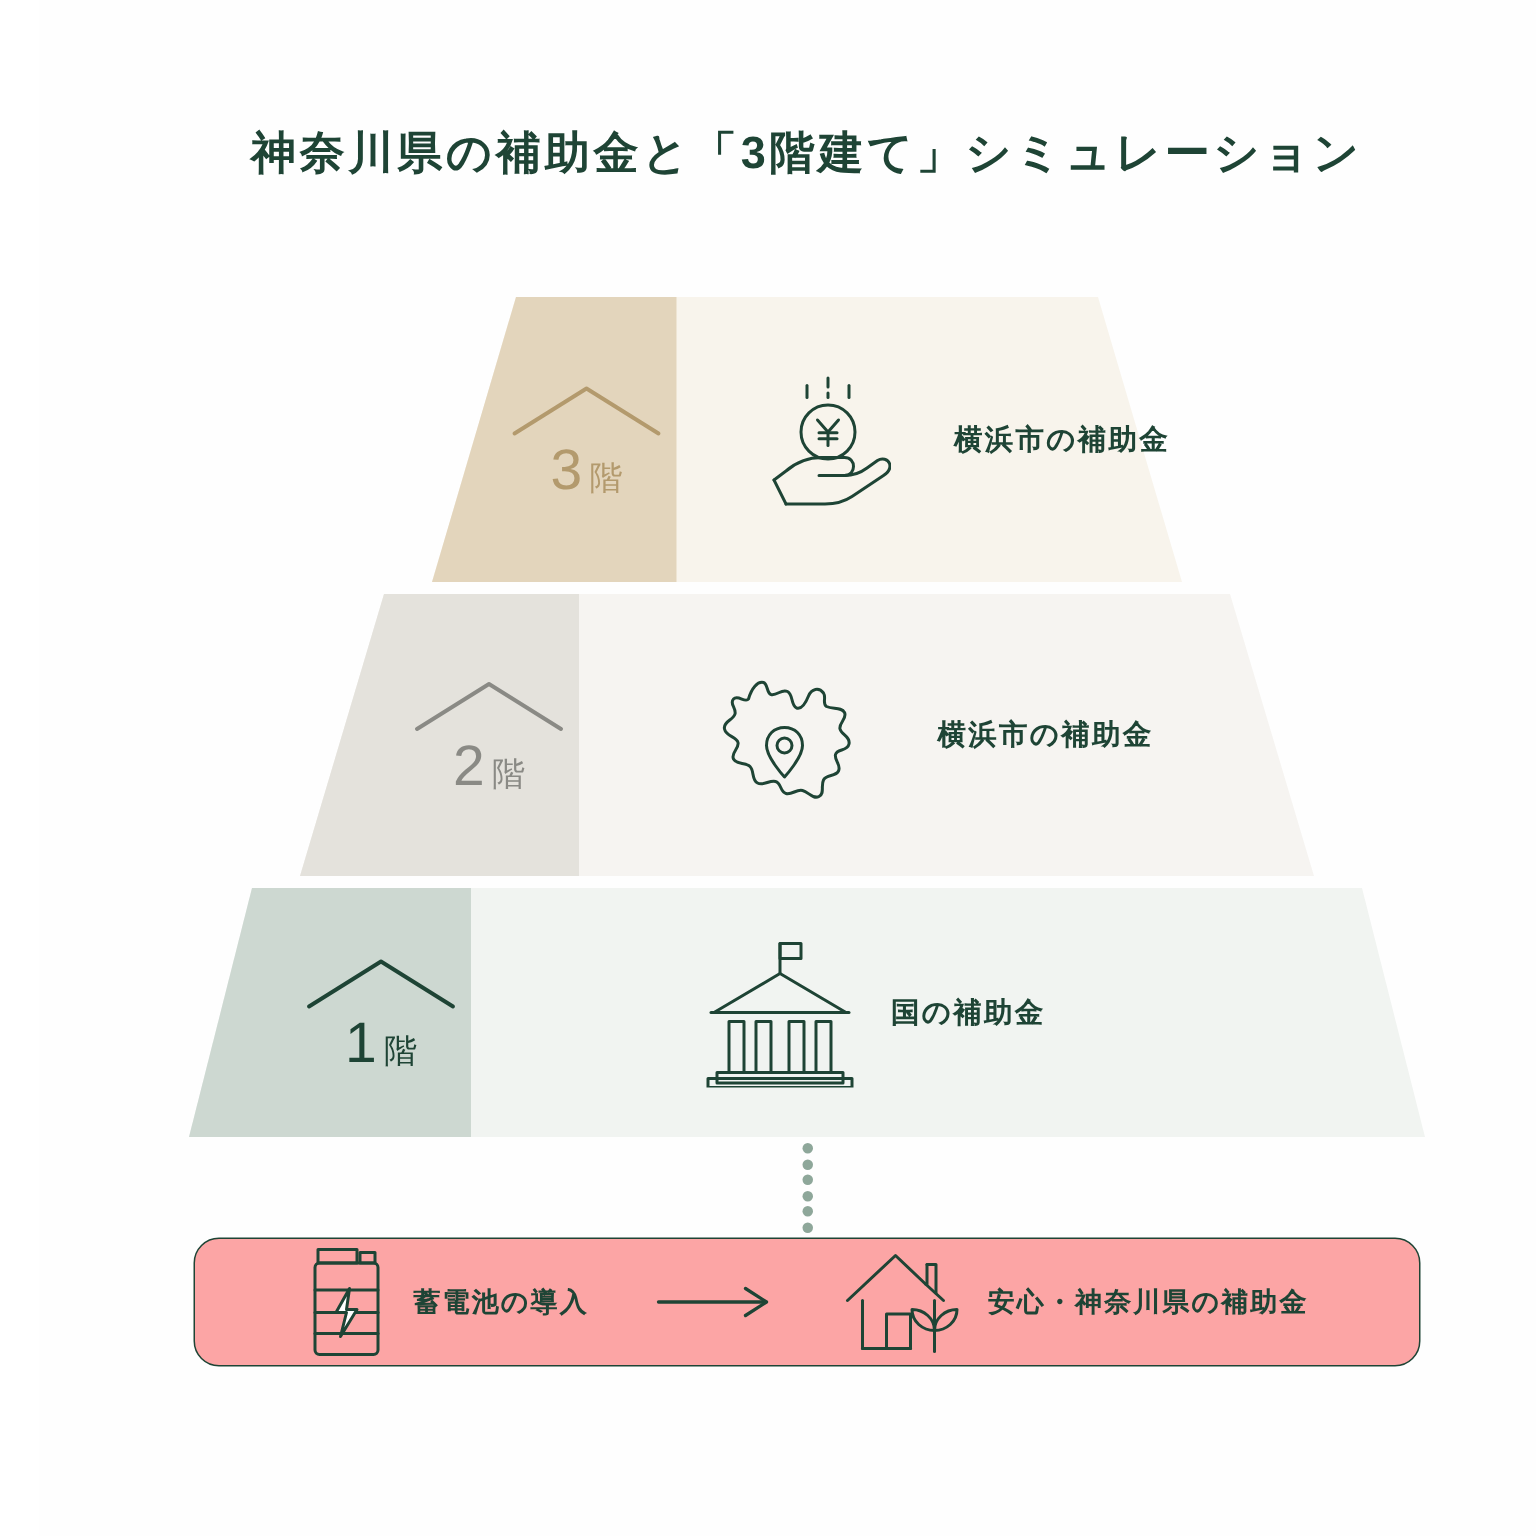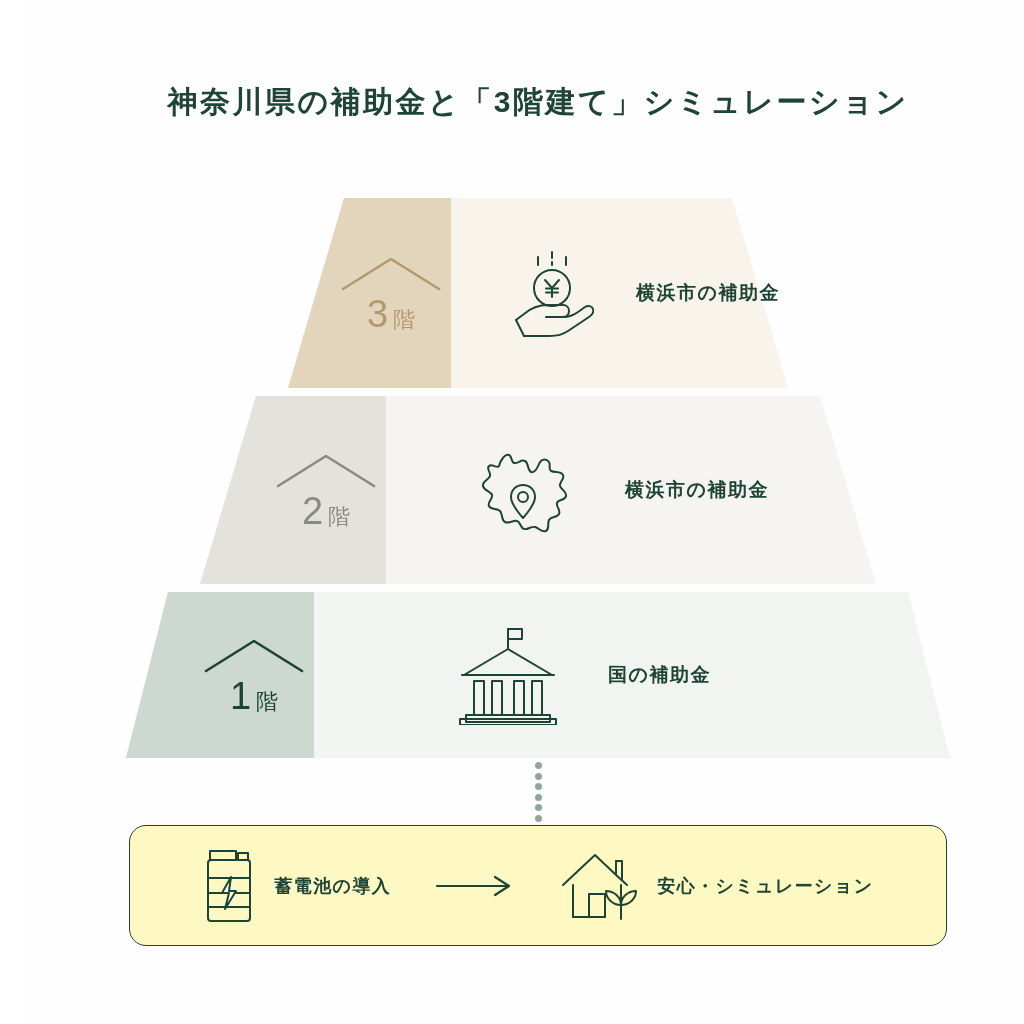--- a/index.html
+++ b/index.html
@@ -128,25 +128,25 @@
     border-radius: 50%;
     background: #8ea79a;
   }
 
   
   #outcome-box {
     position: absolute;
     left: 103px;
     top: 825px;
     width: 818px;
-    height: 121px;
+    height: 86px;
     border: 1.6px solid #1e4435;
     border-radius: 17px;
     box-sizing: border-box;
-    background: #fef9c3;
+    background: #fca5a5;
     display: flex;
     align-items: center;
     justify-content: center;
   }
   .outcome-inner {
     display: flex;
     align-items: center;
     gap: 0px;
   }
   .outcome-item {
@@ -280,21 +280,21 @@
       <div class="tier-content">
         <div class="floor-badge" style="left:118px; width:120px;">
           <svg class="floor-roof" width="104" height="40" viewBox="0 0 104 40">
             <path d="M4 36 L52 6 L100 36" fill="none" stroke="#1e4435" stroke-width="2.6" stroke-linecap="round" stroke-linejoin="round"></path>
           </svg>
           <div class="floor-text">
             <span class="floor-num" style="color:#1e4435;">1</span>
             <span class="floor-unit" style="color:#1e4435;">階</span>
           </div>
         </div>
-        <div class="tier-row" style="left:380px; gap:48px;">
+        <div class="tier-row" style="left:392px; gap:22px;">
 
           <svg class="tier-icon" width="104" height="100" viewBox="0 0 104 100">
             <g fill="none" stroke="#1e4435" stroke-width="2" stroke-linecap="round" stroke-linejoin="round">
 
               <line x1="52" y1="4" x2="52" y2="24"></line>
               <rect x="52" y="4" width="14" height="10"></rect>
 
               <path d="M52 24 L96 50 L8 50 Z"></path>
               <line x1="6" y1="50" x2="98" y2="50"></line>
 
@@ -357,19 +357,19 @@
             <path d="M57 14 L63 14 L63 33"></path>
             <path d="M57 14 L57 27"></path>
             <line x1="14" y1="38" x2="14" y2="70"></line>
             <line x1="14" y1="70" x2="46" y2="70"></line>
             <rect x="30" y="47" width="16" height="23"></rect>
             <line x1="62" y1="38" x2="62" y2="72"></line>
             <path d="M62 58 C62 50 69 44 77 44 C77 52 70 58 62 58 Z"></path>
             <path d="M62 58 C62 50 55 44 47 44 C47 52 54 58 62 58 Z"></path>
           </g>
         </svg>
-        <span class="outcome-text">安心・シミュレーション</span>
+        <span class="outcome-text">安心・神奈川県の補助金</span>
       </div>
 
     </div>
   </div>
 
 </div>
 
 </body></html>

